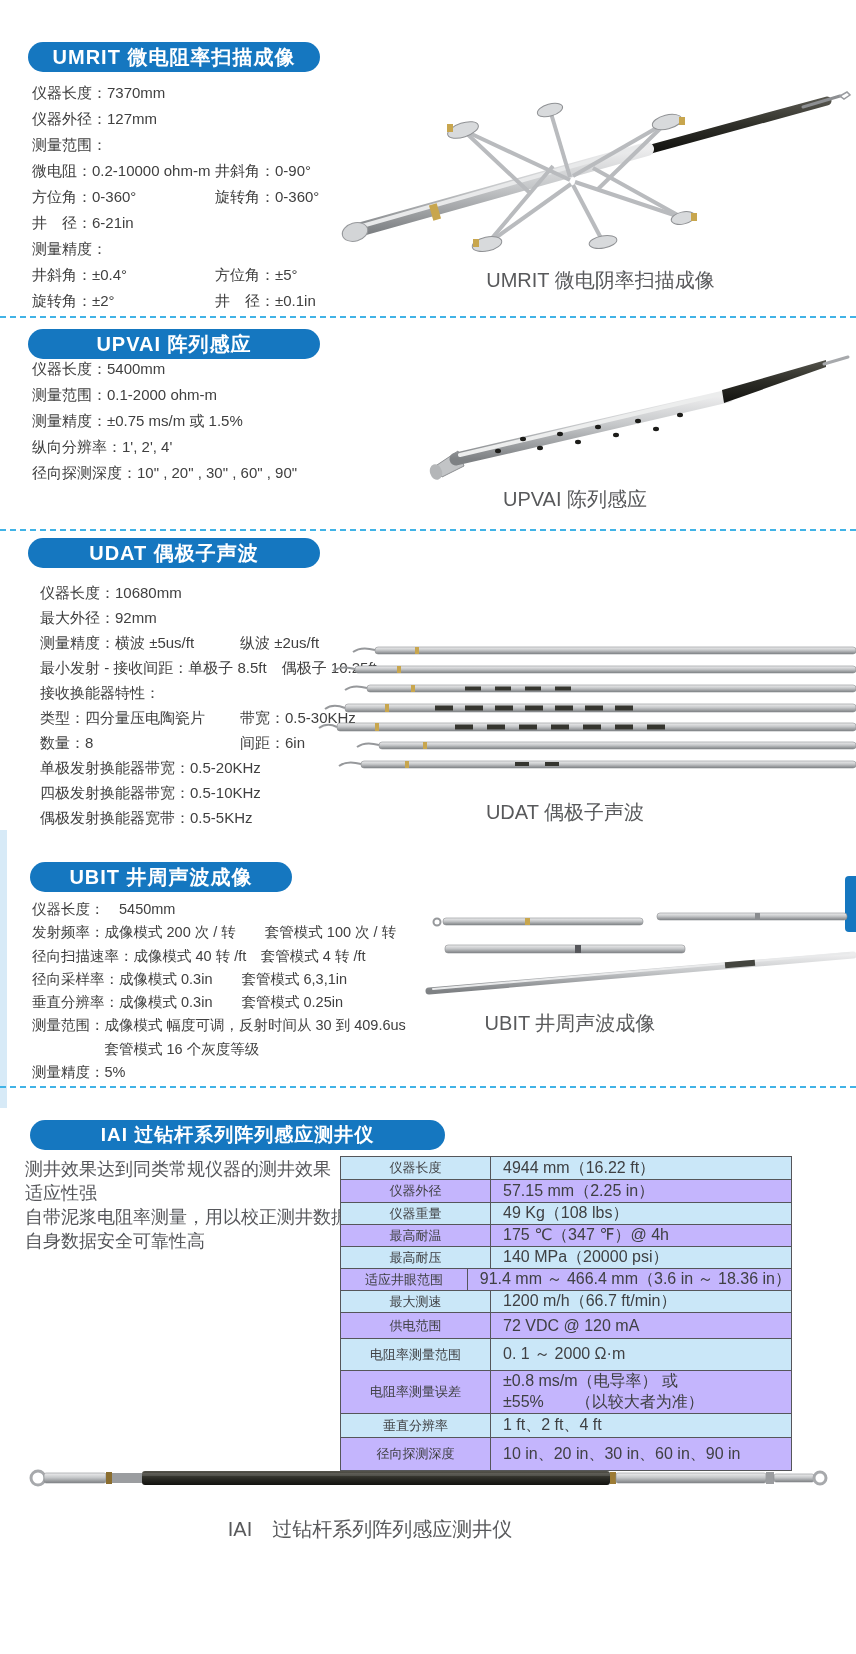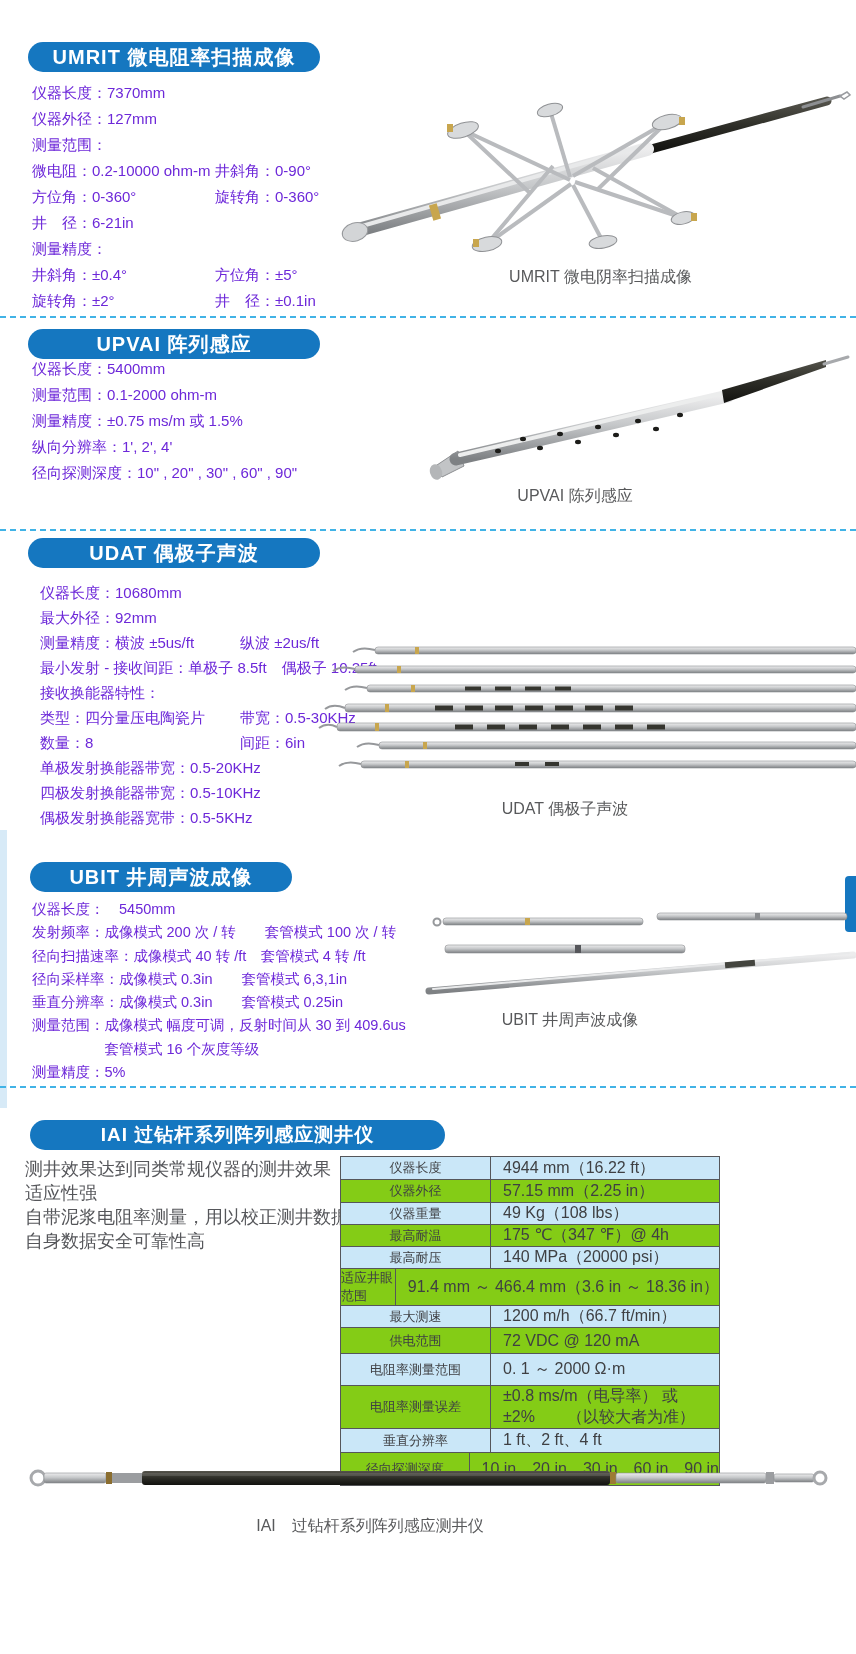--- a/index.html
+++ b/index.html
@@ -8,32 +8,32 @@
 
   .banner{position:absolute;background:#1577c0;color:#ffffff;border-radius:16px;
           text-align:center;font-size:20px;height:30px;line-height:30px;
           font-weight:bold;letter-spacing:1px;white-space:nowrap;}
   .b-umrit{left:28px;top:42px;width:292px;}
   .b-upvai{left:28px;top:329px;width:292px;}
   .b-udat{left:28px;top:538px;width:292px;}
   .b-ubit{left:30px;top:862px;width:262px;}
   .b-iai{left:30px;top:1120px;width:415px;font-size:19px;}
 
-  .specs{position:absolute;color:#6d28d9;font-size:15px;white-space:nowrap;}
+  .specs{position:absolute;color:#404040;font-size:15px;white-space:nowrap;}
   .spec-row{line-height:26px;height:26px;}
   .s-umrit{left:32px;top:80px;}
   .s-umrit .sl{display:inline-block;min-width:183px;}
   .s-upvai{left:32px;top:356px;}
   .s-udat{left:32px;top:580px;}
   .s-udat .spec-row{line-height:25px;height:25px;margin-left:8px;}
   .s-udat .sl{display:inline-block;min-width:200px;}
   .s-ubit{left:32px;top:898px;font-size:14.5px;}
   .s-ubit .spec-row{line-height:23.3px;height:23.3px;}
 
-  .caption{position:absolute;color:#58595b;font-size:16px;text-align:center;white-space:nowrap;}
+  .caption{position:absolute;color:#58595b;font-size:20px;text-align:center;white-space:nowrap;}
   .c-umrit{left:478px;top:267px;width:245px;}
   .c-upvai{left:460px;top:486px;width:230px;}
   .c-udat{left:450px;top:799px;width:230px;}
   .c-ubit{left:455px;top:1010px;width:230px;}
   .c-iai{left:0px;top:1516px;width:740px;}
 
   .sep{position:absolute;left:0;width:856px;height:0;border-top:2px dashed #41b3e6;}
   .sep1{top:316px;} .sep2{top:529px;} .sep3{top:1086px;}
 
   .left-strip{position:absolute;left:0;top:830px;width:7px;height:278px;background:#d7eaf7;}
@@ -43,22 +43,22 @@
   .photo{position:absolute;}
   .p-umrit{left:335px;top:82px;}
   .p-upvai{left:428px;top:335px;}
   .p-udat{left:315px;top:642px;}
   .p-ubit{left:425px;top:905px;}
   .p-iai{left:28px;top:1458px;}
 
   .features{position:absolute;left:25px;top:1157px;color:#55565a;font-size:18px;
             line-height:24px;white-space:nowrap;}
 
-  .spec-table{position:absolute;left:340px;top:1156px;width:380px;
-              border:1px solid #55565a;background:#84cc16;box-sizing:border-box;}
+  .spec-table{position:absolute;left:340px;top:1156px;width:452px;
+              border:1px solid #55565a;background:#c4b5fd;box-sizing:border-box;}
   .trow{display:flex;border-bottom:1px solid #55565a;box-sizing:border-box;}
   .trow:last-child{border-bottom:none;}
   .alt{background:#cae7f8;}
   .tlabel{width:150px;border-right:1px solid #55565a;display:flex;align-items:center;
           justify-content:center;font-size:13px;color:#3f4043;box-sizing:border-box;}
   .tvalue{flex:1;display:flex;flex-direction:column;justify-content:center;
           padding-left:12px;font-size:16px;color:#3f4043;white-space:nowrap;box-sizing:border-box;}
 </style>
 </head>
 <body>
@@ -325,21 +325,21 @@
     <div class="trow alt" style="min-height:32px">
         <div class="tlabel">电阻率测量范围</div>
         <div class="tvalue">
           <div>0. 1 ～ 2000 Ω·m</div>
         </div>
       </div>
     <div class="trow" style="min-height:40px">
         <div class="tlabel">电阻率测量误差</div>
         <div class="tvalue">
           <div>±0.8 ms/m（电导率） 或</div>
-          <div>±2%　　（以较大者为准）</div>
+          <div>±55%　　（以较大者为准）</div>
         </div>
       </div>
     <div class="trow alt" style="min-height:24px">
         <div class="tlabel">垂直分辨率</div>
         <div class="tvalue">
           <div>1 ft、2 ft、4 ft</div>
         </div>
       </div>
     <div class="trow" style="min-height:32px">
         <div class="tlabel">径向探测深度</div>

